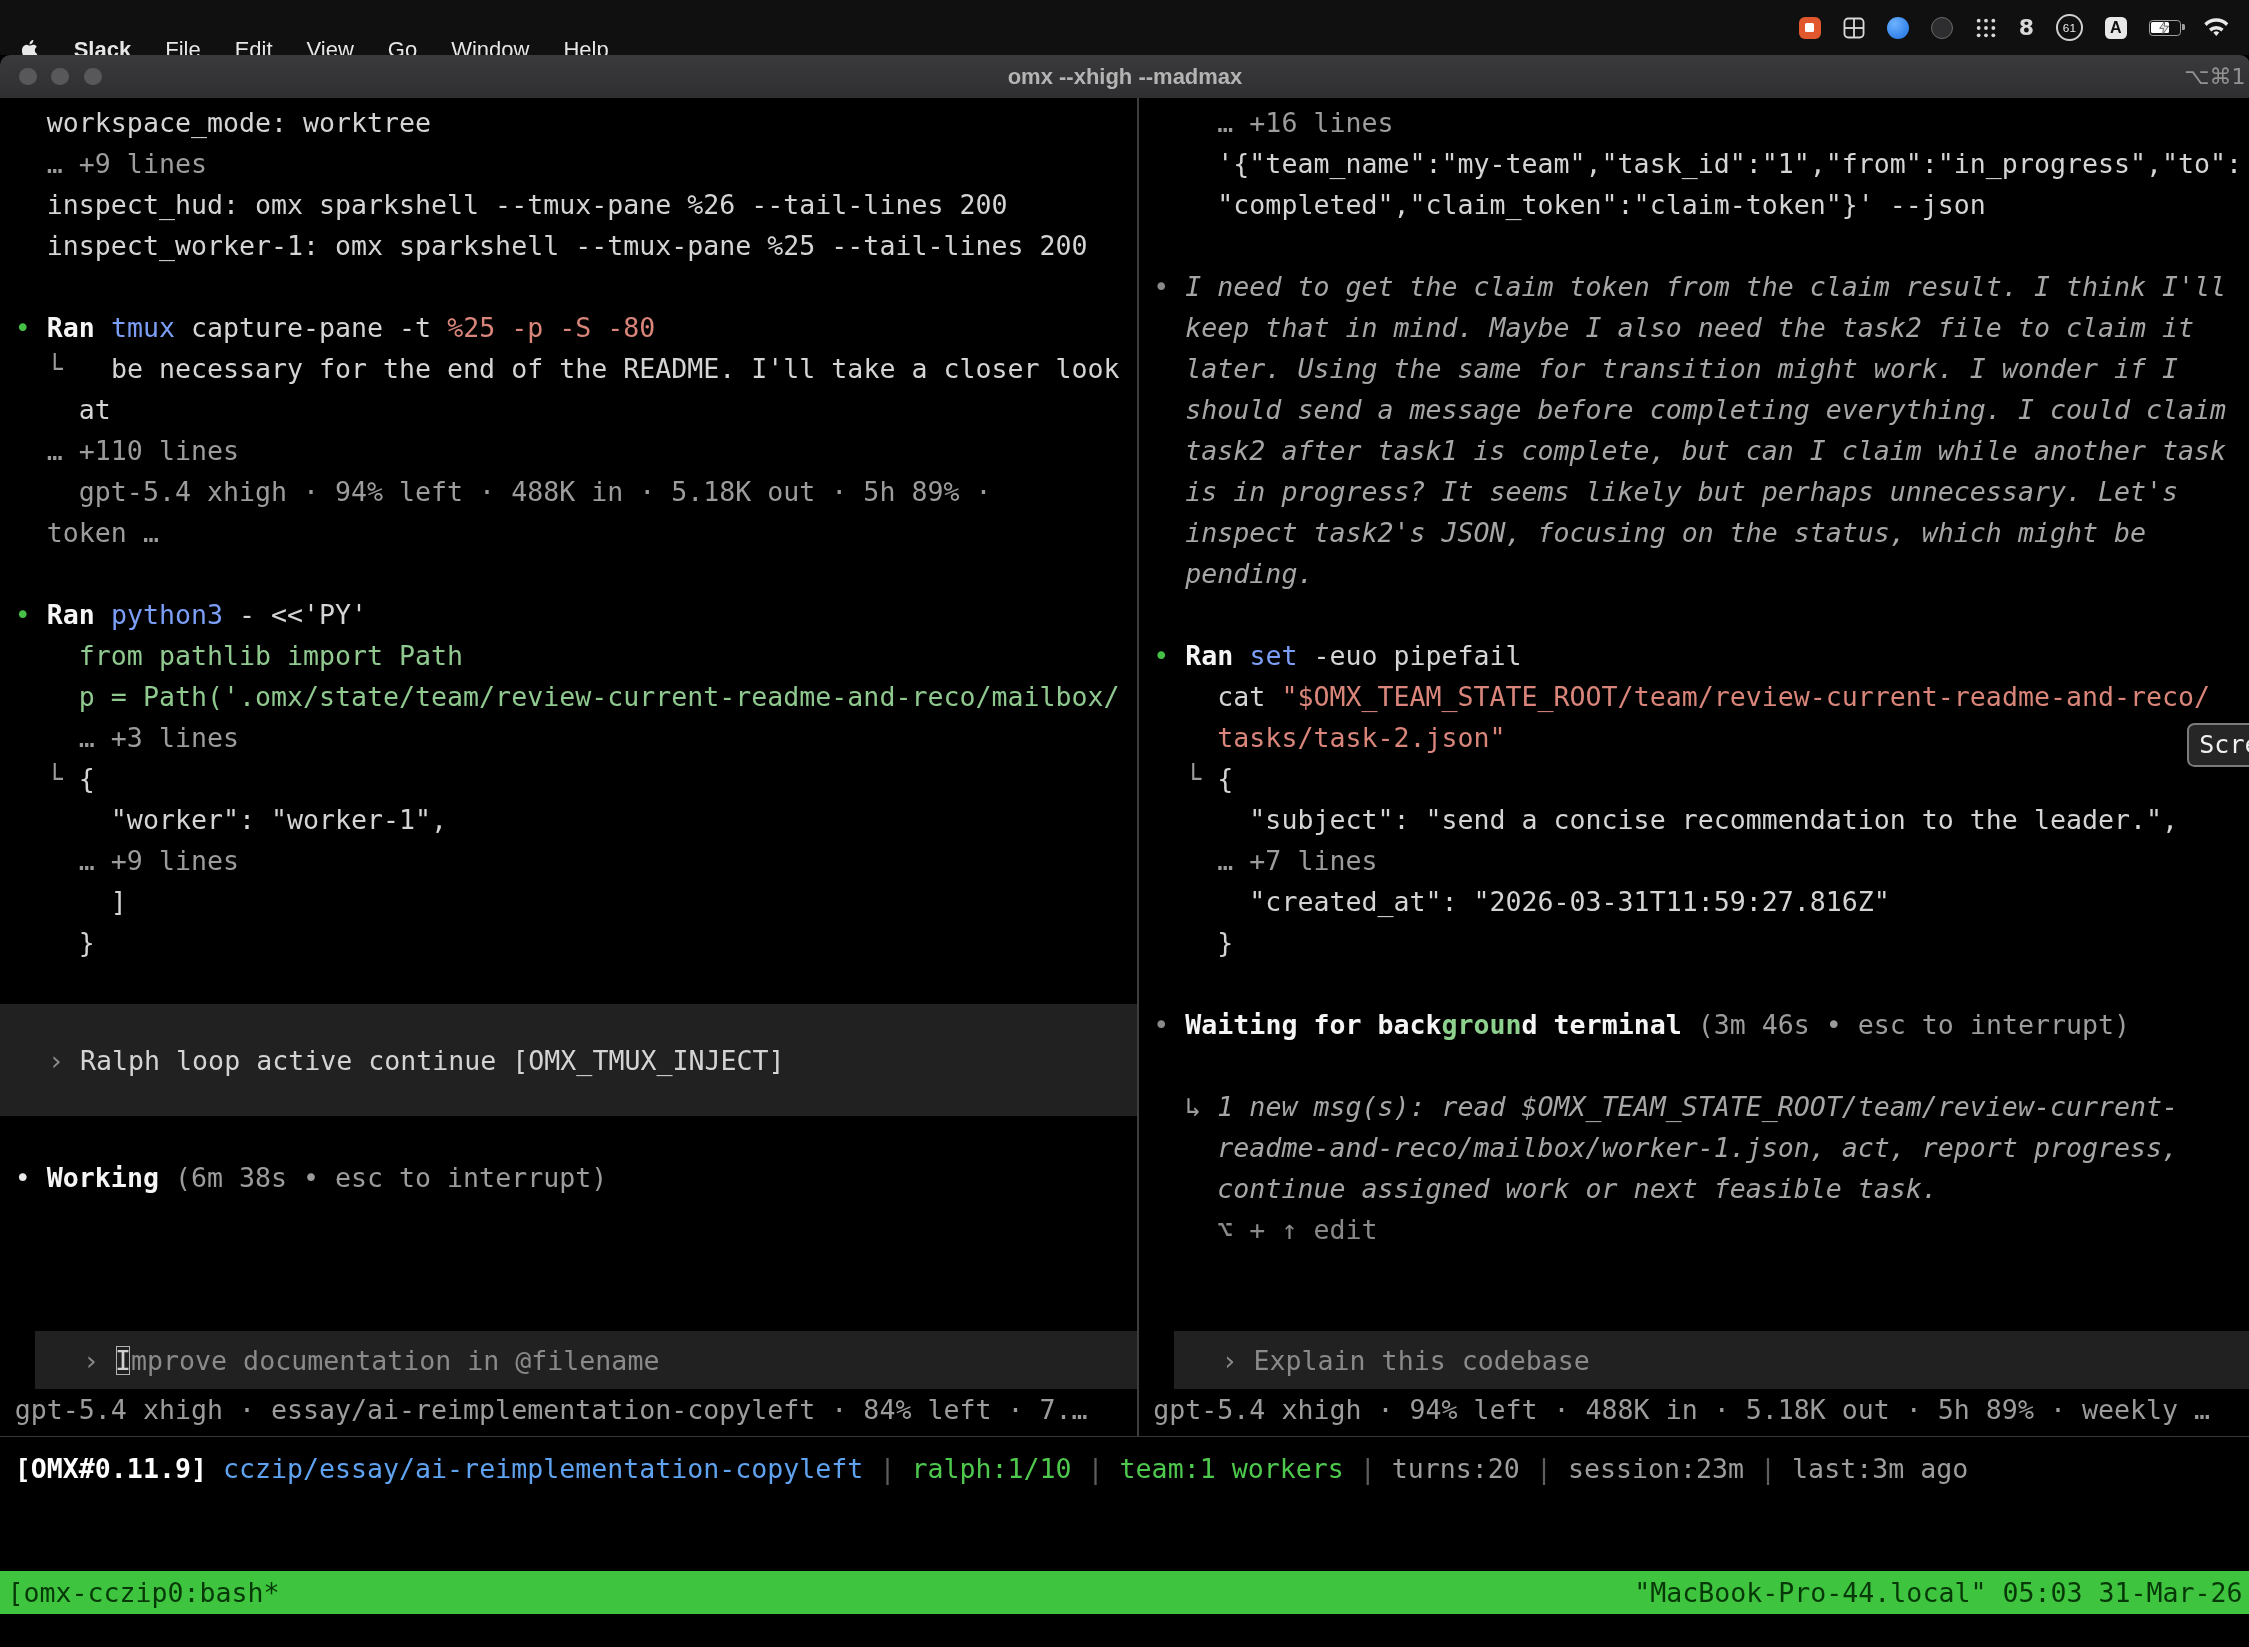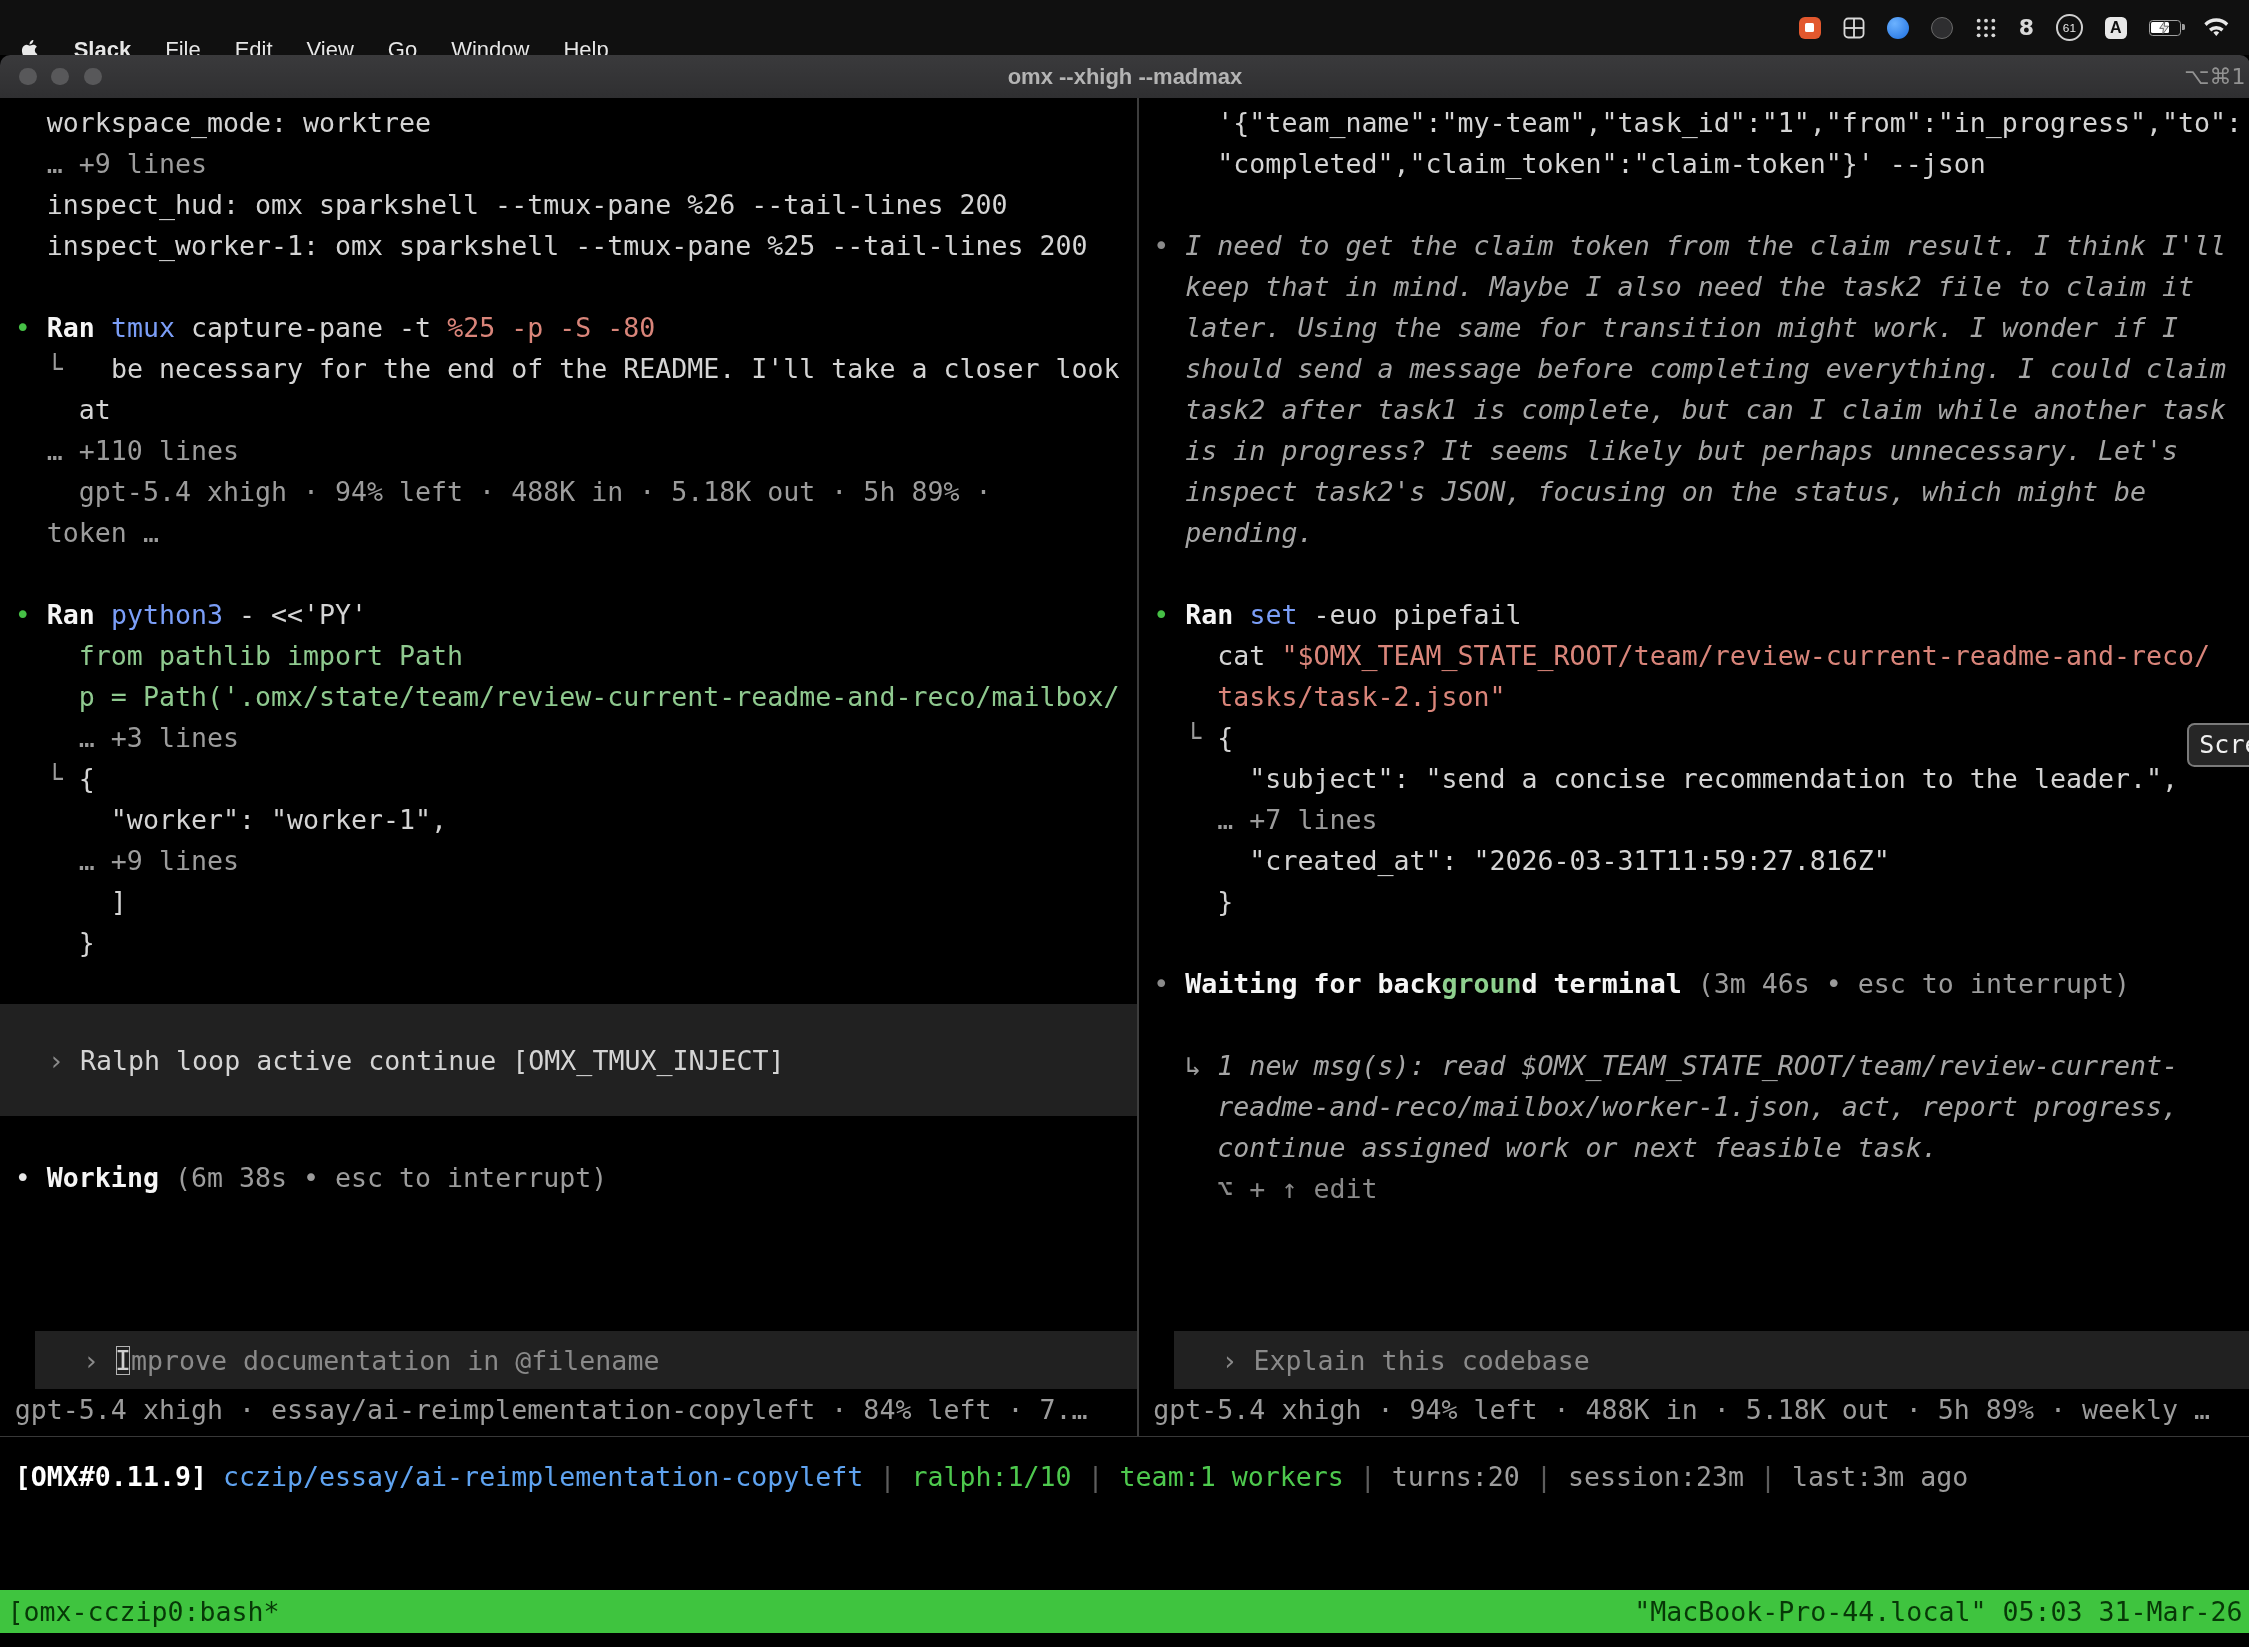--- a/index.html
+++ b/index.html
@@ -68,21 +68,21 @@
   .s-gbullet { color:#46c046; }
   .s-it { color:#a6a6a6; font-style:italic; }
   .s-shimmer { color:#8ed08e; font-weight:bold; }
   .s-cursor { outline:1.5px solid #b4b4b4; outline-offset:-2.2px; color:#d0d0d0; }
   .s-boldwhite { color:#ffffff; font-weight:bold; }
   .s-pathblue { color:#5fa3f0; }
   .s-sep { color:#5e5e5e; }
   .s-statgreen { color:#4ec94e; }
 
   
-  .bottom-area { height:154px; border-top:1.5px solid #383838; padding-top:19px; background:#000; }
+  .bottom-area { height:135px; border-top:1.5px solid #383838; padding-top:11px; background:#000; }
   .tmuxbar { height:43px; background:#3fc43f; color:#073807; display:flex;
              align-items:center; justify-content:space-between; padding:0 7.4px;
              font-size:26.6px; line-height:43px; white-space:pre; }
   .below-strip { height:14.8px; background:#000; }
 
   
   .scr-overlay { position:absolute; right:0; top:723px; height:44px; width:63px;
                  background:#262626; border:2.2px solid #7a7a7a; border-right:none;
                  border-radius:7.4px 0 0 7.4px; color:#f0f0f0; font-size:25px;
                  line-height:40px; padding-left:10.3px; white-space:pre; overflow:hidden; }
@@ -208,20 +208,21 @@
         <div class="line"><span class="s-muted">› </span><span class="s-cursor">I</span><span class="s-muted">mprove documentation in @filename</span></div>
       </div>
       <div class="line"><span class="s-dim">gpt-5.4 xhigh · essay/ai-reimplementation-copyleft · 84% left · 7.…</span></div>
     </div>
   </div>
 
   <div class="vdivider"></div>
 
   <div class="pane right">
     <div>
+        <div class="line"><span class="s-dim">    … +16 lines</span></div>
         <div class="line"><span class="s-fg">    '{"team_name":"my-team","task_id":"1","from":"in_progress","to":</span></div>
         <div class="line"><span class="s-fg">    "completed","claim_token":"claim-token"}' --json</span></div>
         <div class="line"></div>
         <div class="line"><span class="s-muted">• </span><span class="s-it">I need to get the claim token from the claim result. I think I'll</span></div>
         <div class="line"><span class="s-it">  keep that in mind. Maybe I also need the task2 file to claim it</span></div>
         <div class="line"><span class="s-it">  later. Using the same for transition might work. I wonder if I</span></div>
         <div class="line"><span class="s-it">  should send a message before completing everything. I could claim</span></div>
         <div class="line"><span class="s-it">  task2 after task1 is complete, but can I claim while another task</span></div>
         <div class="line"><span class="s-it">  is in progress? It seems likely but perhaps unnecessary. Let's</span></div>
         <div class="line"><span class="s-it">  inspect task2's JSON, focusing on the status, which might be</span></div>

